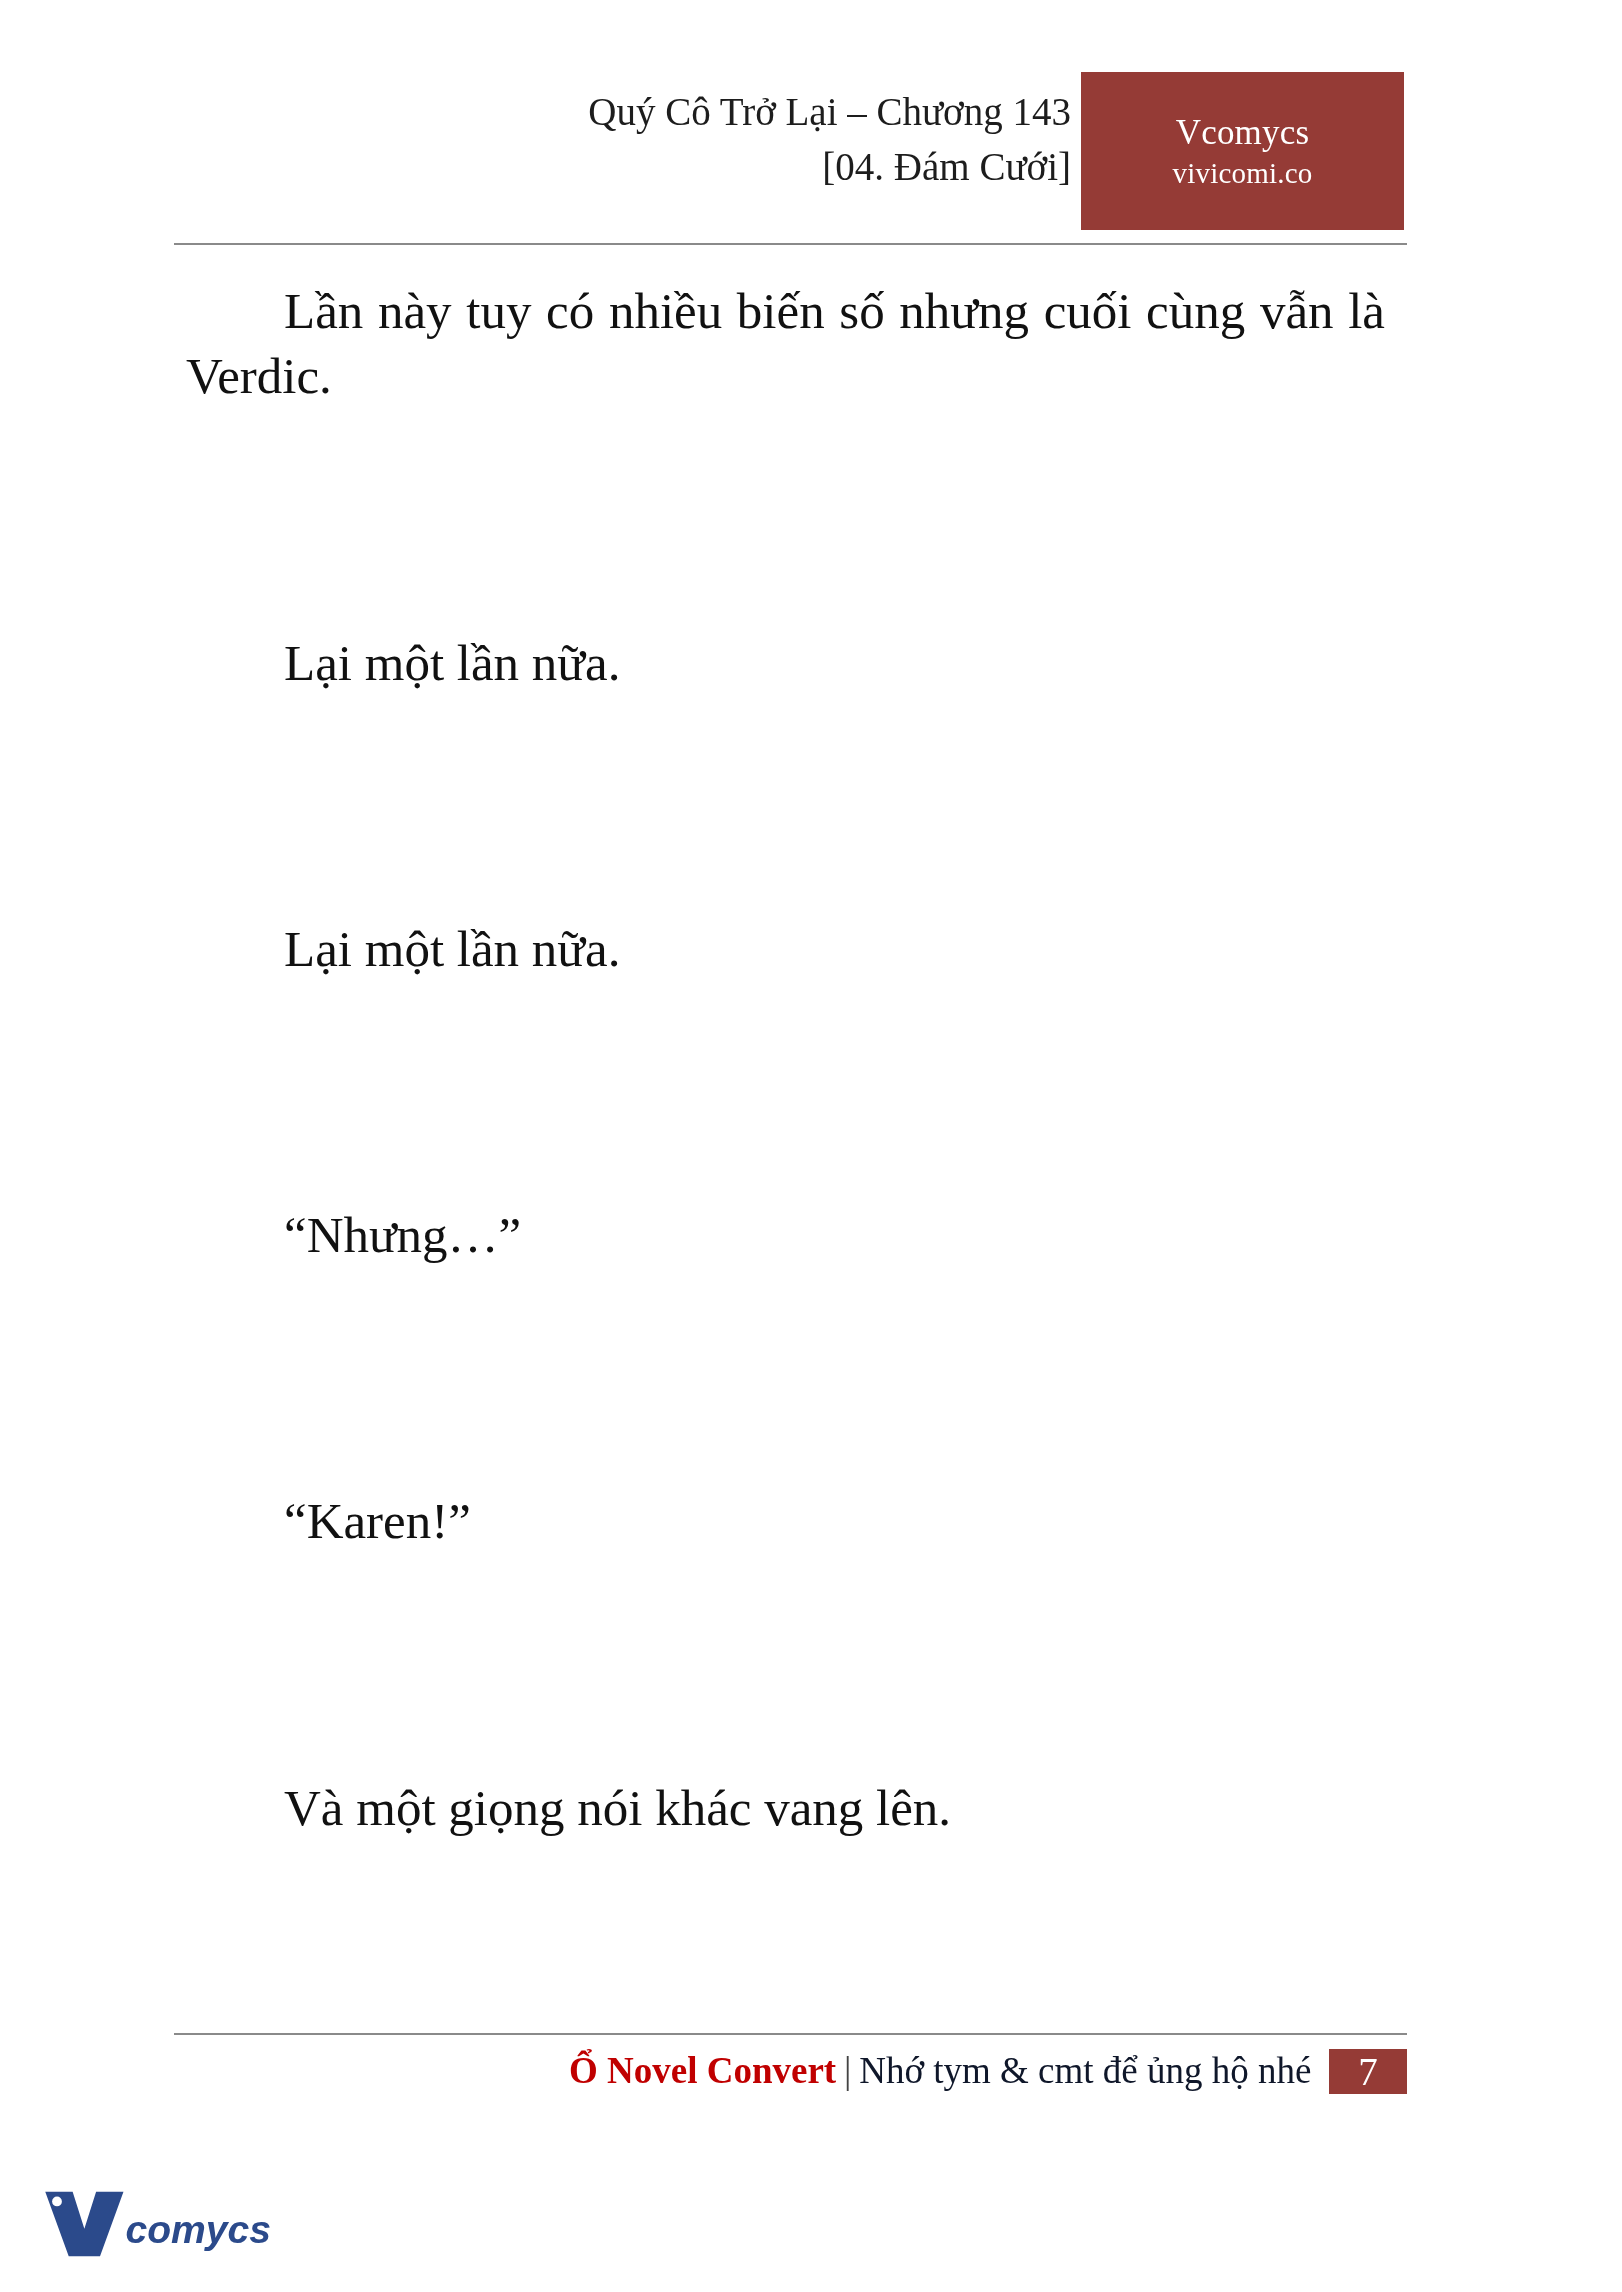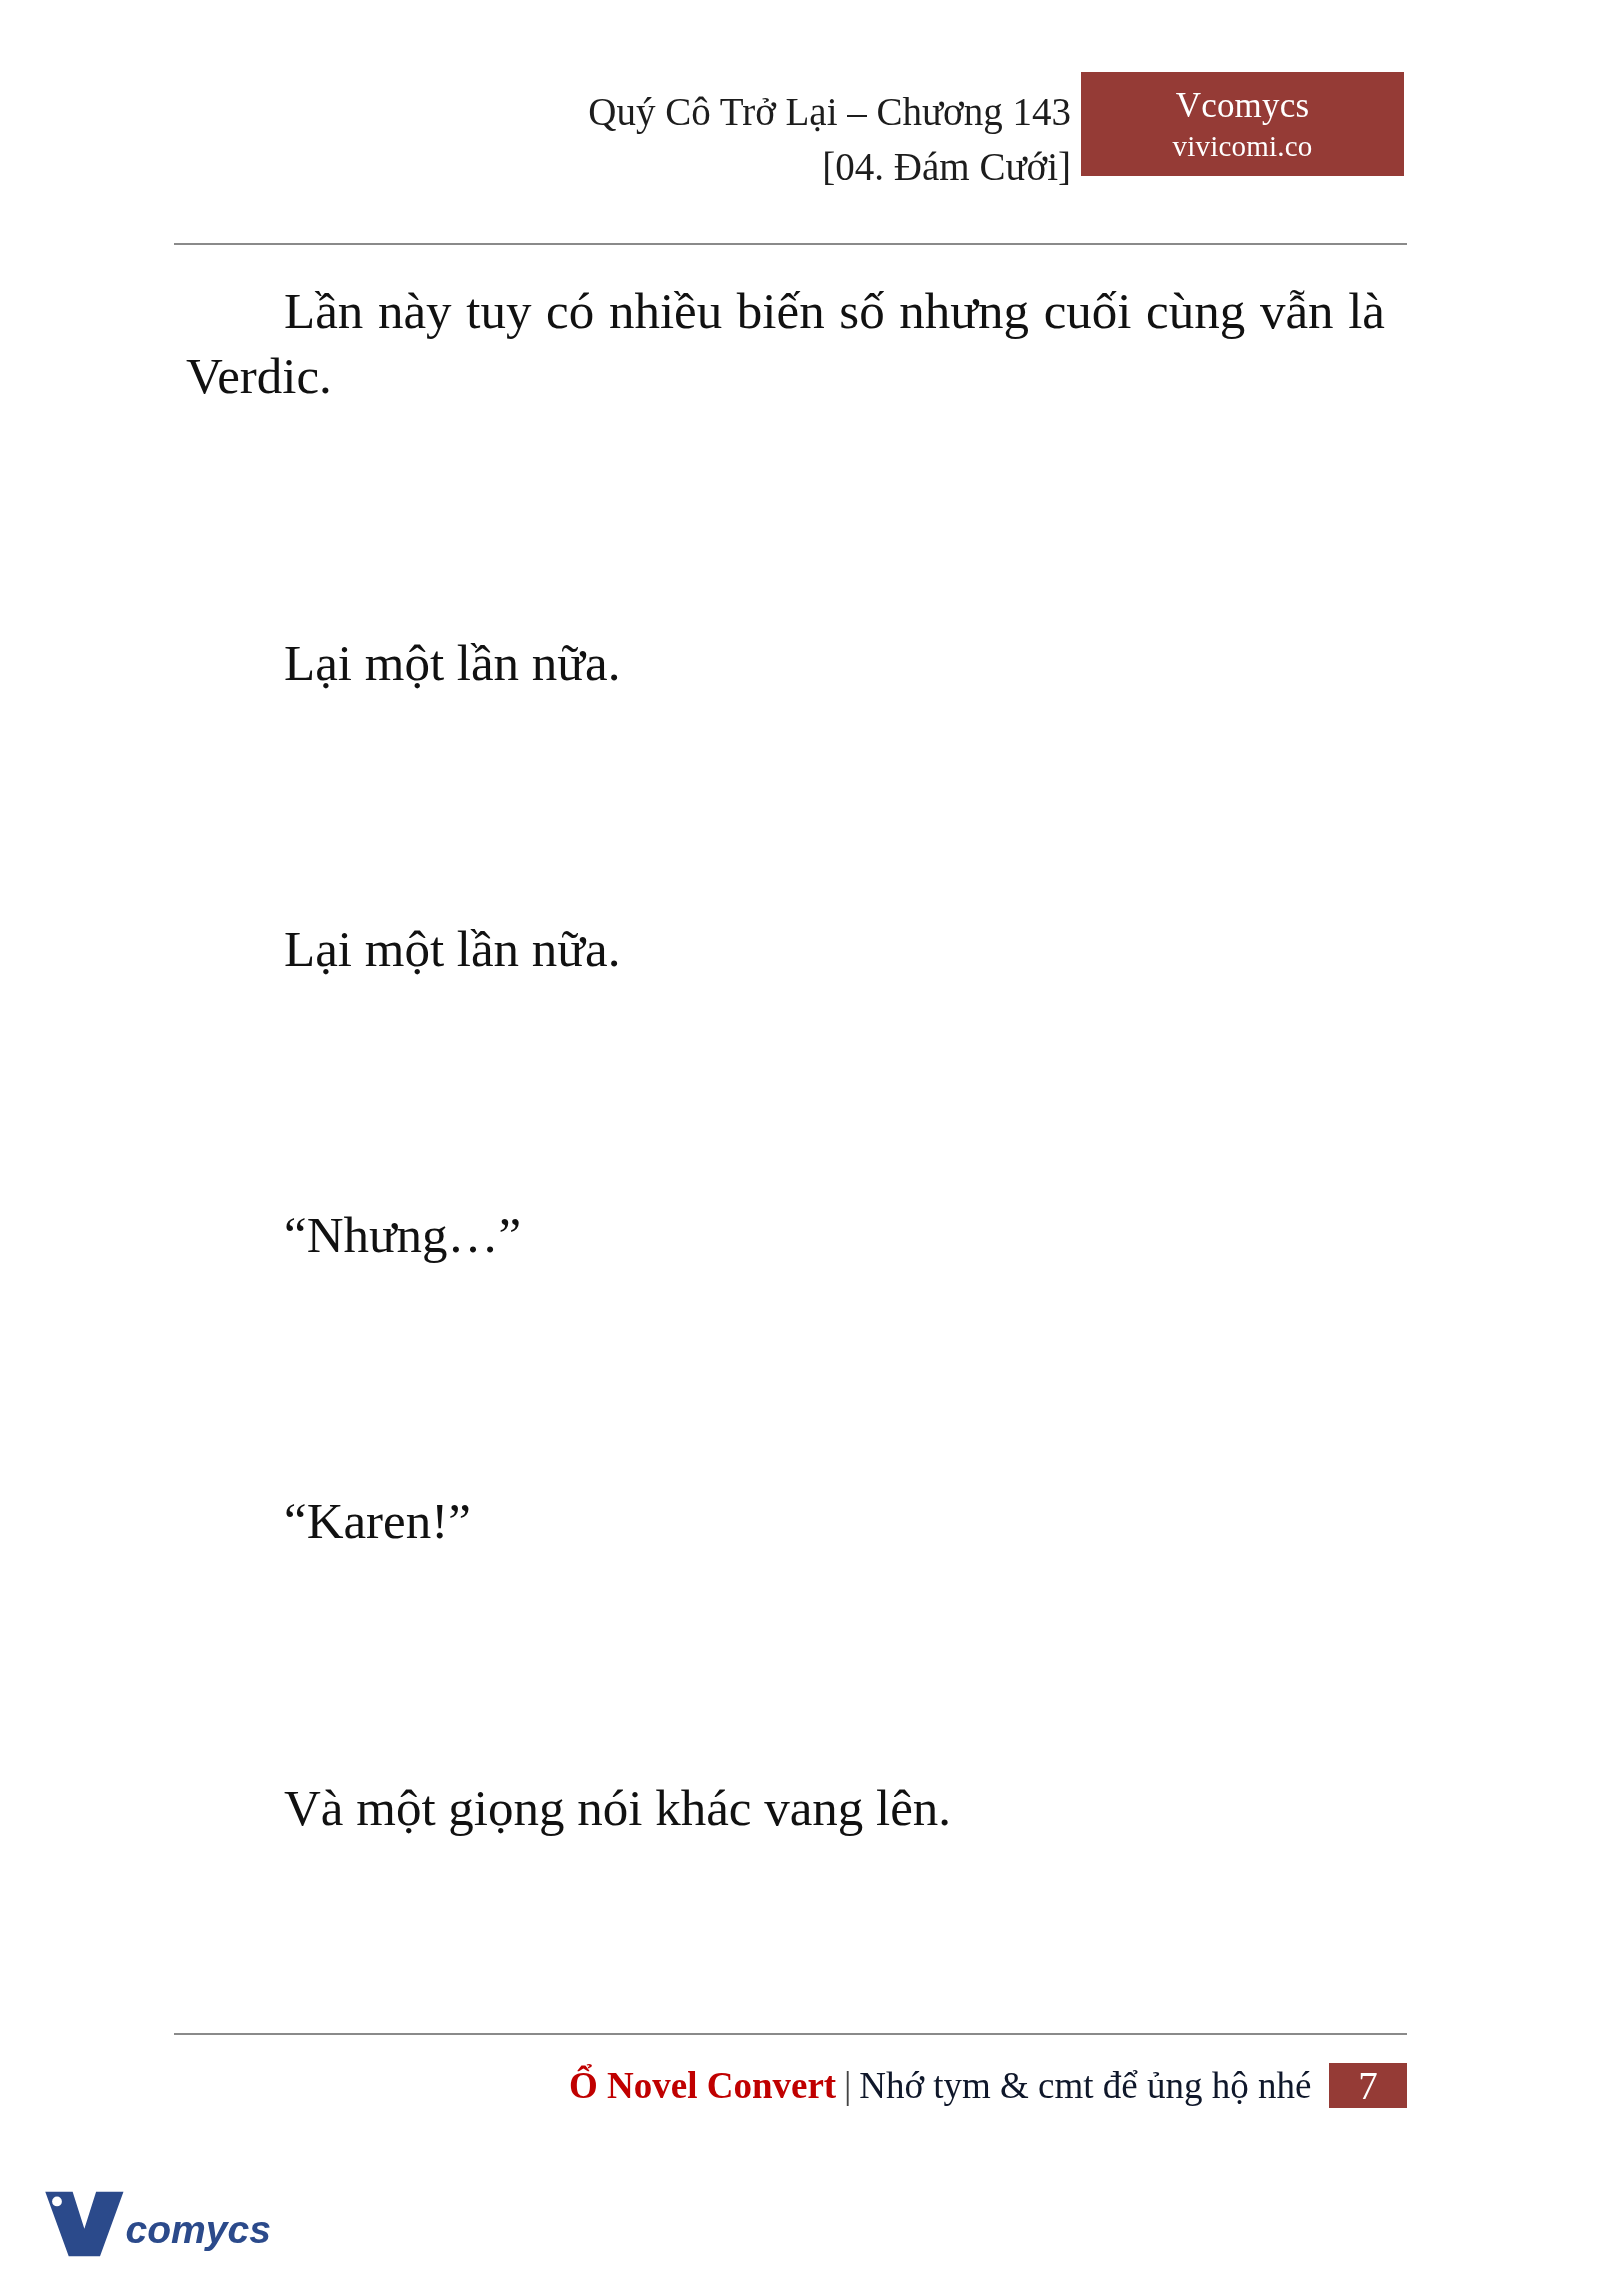--- a/index.html
+++ b/index.html
@@ -44,21 +44,21 @@
     color: #1d1d1d;
     font-family: "Liberation Serif", serif;
     white-space: pre-line;
     margin-top: 8px;
   }
   .header-badge {
     position: absolute;
     right: 0;
     top: -3.9px;
     width: 323px;
-    height: 104px;
+    height: 158px;
     background: #953b36;
     color: #ffffff;
     display: flex;
     flex-direction: column;
     align-items: center;
     justify-content: center;
     gap: 2px;
   }
   .header-badge .line1 {
     font-size: 35px;
@@ -116,21 +116,21 @@
     left: 174px;
     top: 2049px;
     width: 1233px;
     height: 74px;
   }
   .footer-inner {
     position: absolute;
     right: 0;
     top: 0;
     display: flex;
-    align-items: center;
+    align-items: flex-start;
     height: 73px;
   }
   .footer-text {
     display: flex;
     align-items: center;
     font-size: 37px;
     padding-right: 17.6px;
     white-space: nowrap;
   }
   .footer-brand {

